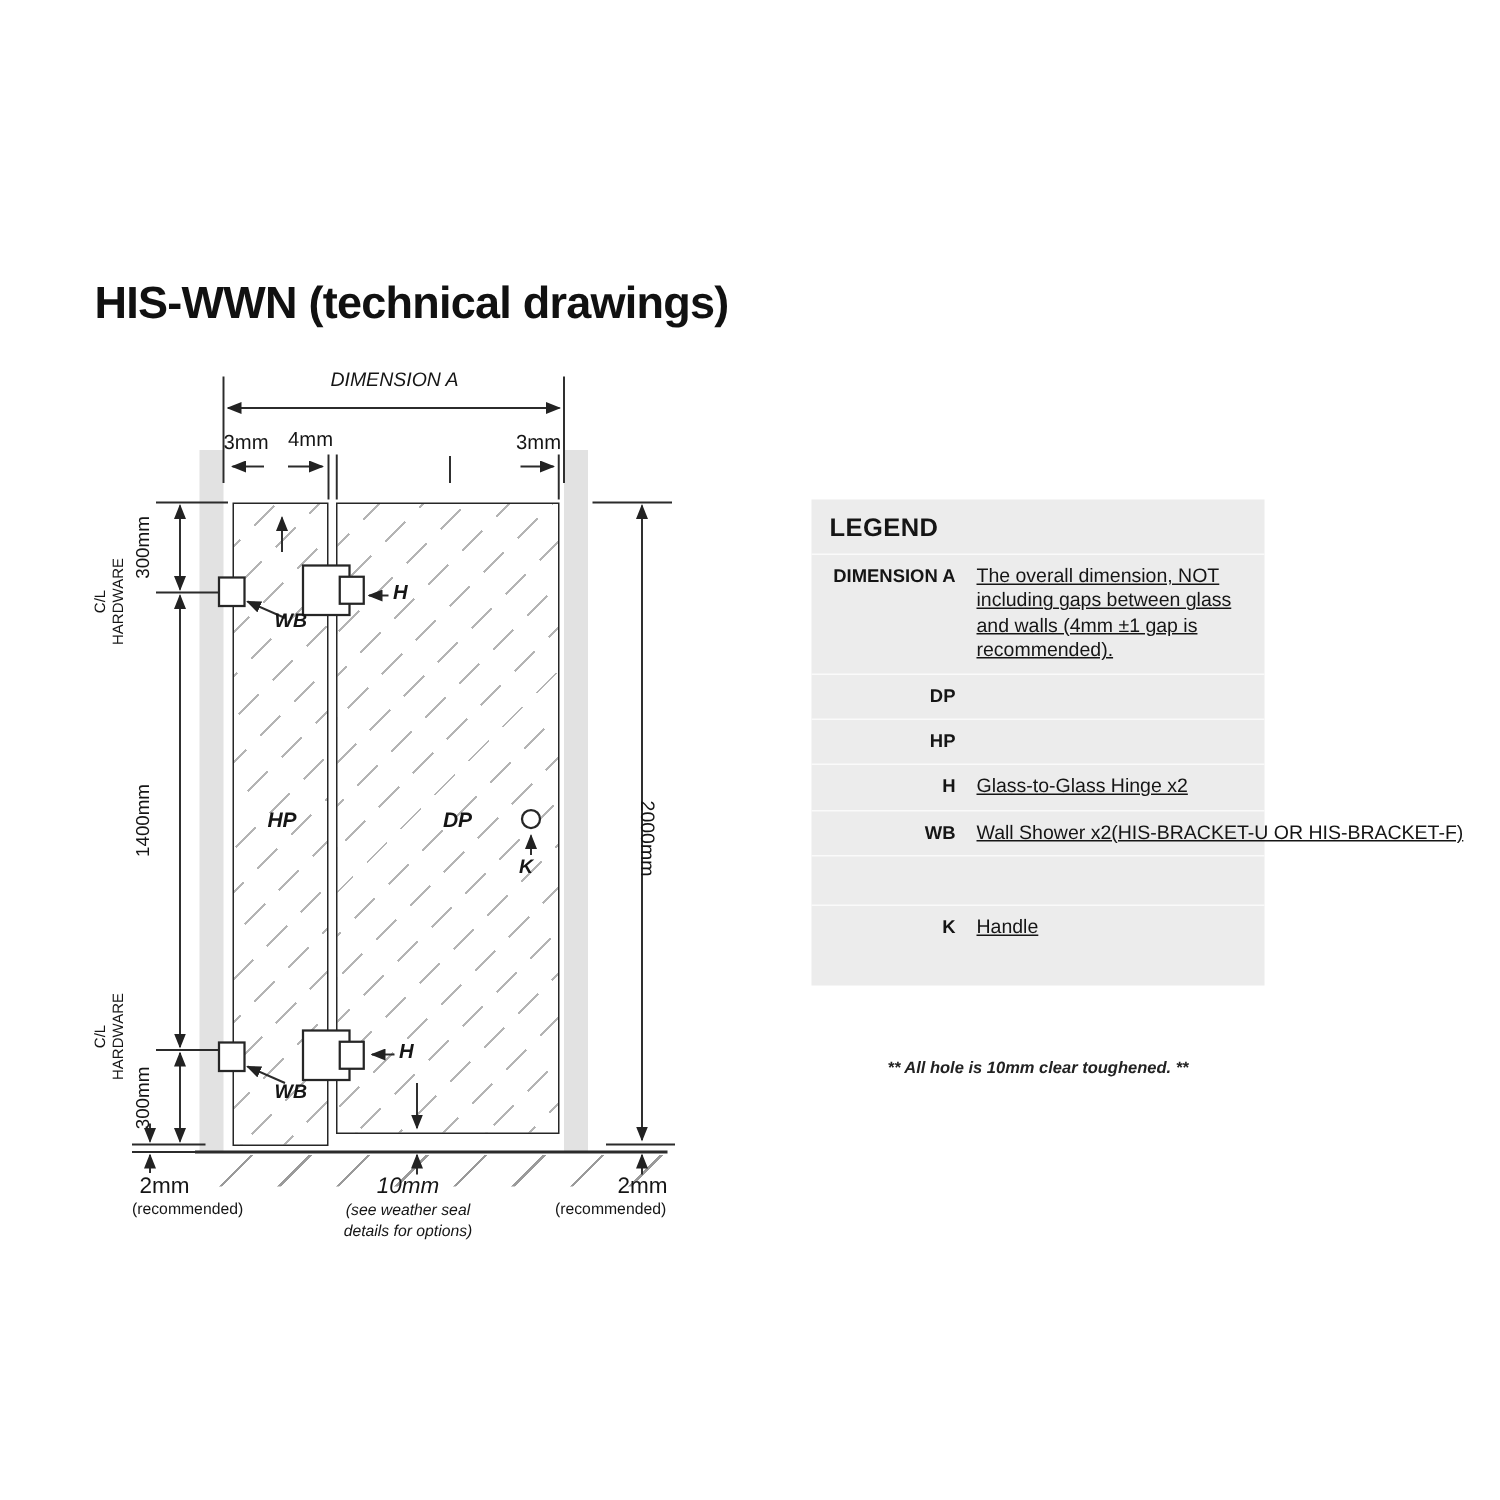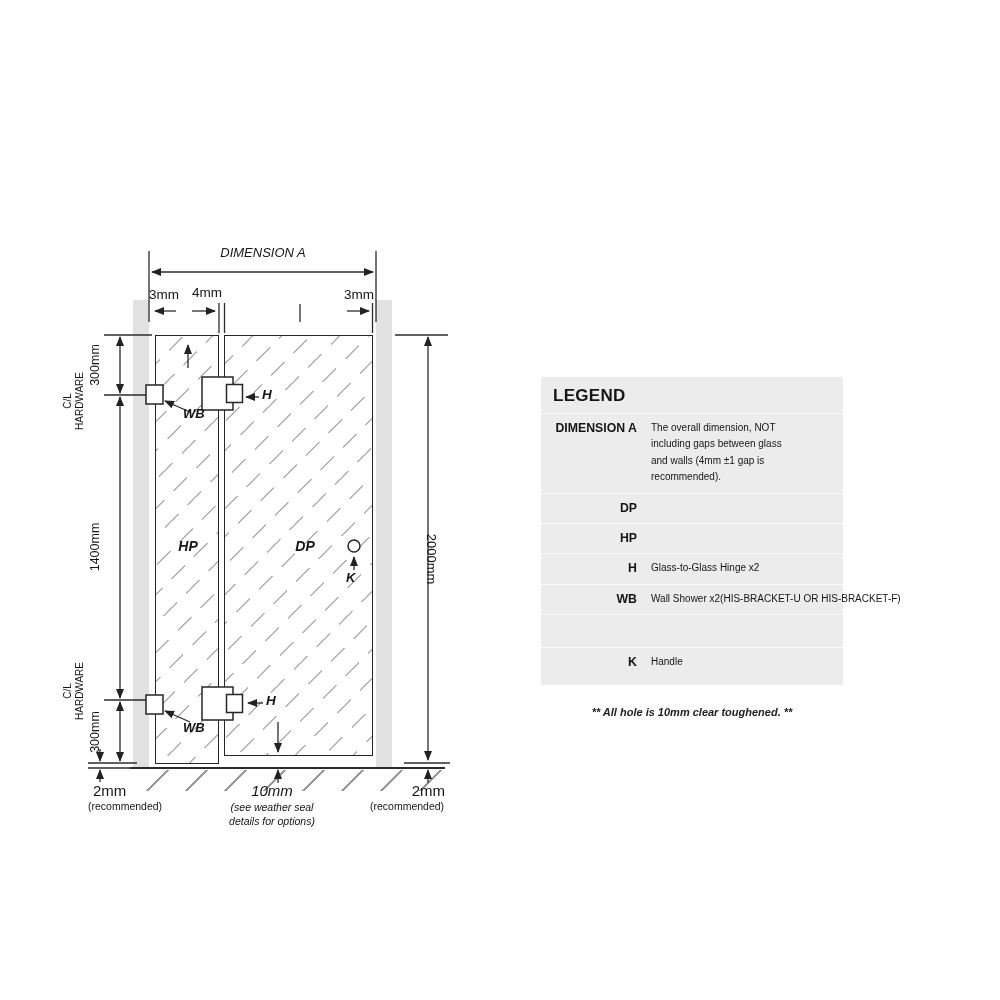--- a/index.html
+++ b/index.html
@@ -15,35 +15,36 @@
   .floorhatch{background-image:repeating-linear-gradient(135deg,transparent 0 26px,#9a9a9a 26px 27.6px);}
   .lbl{position:absolute;font-size:13px;line-height:1.1;white-space:pre-line;}
   .it{font-style:italic;}
   .bi{font-weight:bold;font-style:italic;}
   .ctr{text-align:center;}
   .rt{text-align:right;}
   .rot{transform:translate(-50%,-50%) rotate(-90deg);white-space:pre-line;text-align:center;}
   .vert{transform:translate(-50%,-50%) rotate(90deg);white-space:nowrap;}
   .anno{position:absolute;left:0;top:0;pointer-events:none;}
   
-  .legend{position:absolute;left:541px;top:333px;width:302px;background:#ececec;padding-bottom:7px;margin-top:44px;}
+  .legend{position:absolute;left:541px;top:333px;width:302px;background:#ececec;padding-bottom:23px;}
   .legend-title{font-size:17px;font-weight:bold;letter-spacing:0.3px;padding:9px 0 7px 12px;}
   .legend-row{display:flex;align-items:flex-start;border-top:1px solid #fafafa;padding:6px 0 7px;}
   .legend-term{width:110px;box-sizing:border-box;padding-right:14px;text-align:right;
                font-weight:bold;font-size:12.3px;line-height:16.4px;flex:none;}
-  .legend-desc{flex:1;font-size:10px;line-height:16.4px;white-space:pre-line;}
+  .legend-desc{flex:1;font-size:13px;line-height:16.4px;white-space:pre-line;text-decoration:underline;}
   .legend-row.empty{min-height:19px;}
   .legend-foot{position:absolute;left:541px;top:706px;width:302px;text-align:center;
                font-size:11px;font-weight:bold;font-style:italic;color:#222;}
 </style>
 </head>
 <body>
 
 <div class="page">
 
+  <div class="abs title" style="left:63px;top:186px;">HIS-WWN (technical drawings)</div>
 
   <div class="abs wall" style="left:133px;top:300px;width:16px;height:468px;"></div>
   <div class="abs wall" style="left:376px;top:300px;width:16px;height:468px;"></div>
   <div class="abs glass" style="left:155px;top:335px;width:64px;height:429px;"></div>
   <div class="abs glass" style="left:224px;top:335px;width:149px;height:421px;"></div>
   <div class="abs floorhatch" style="left:130px;top:770px;width:315px;height:21px;"></div>
 
   <svg class="anno" width="1000" height="1000" viewBox="0 0 1000 1000">
     <defs>
       <marker id="ah" markerUnits="userSpaceOnUse" markerWidth="10" markerHeight="8" viewBox="0 0 10 8" refX="9" refY="4" orient="auto-start-reverse">

